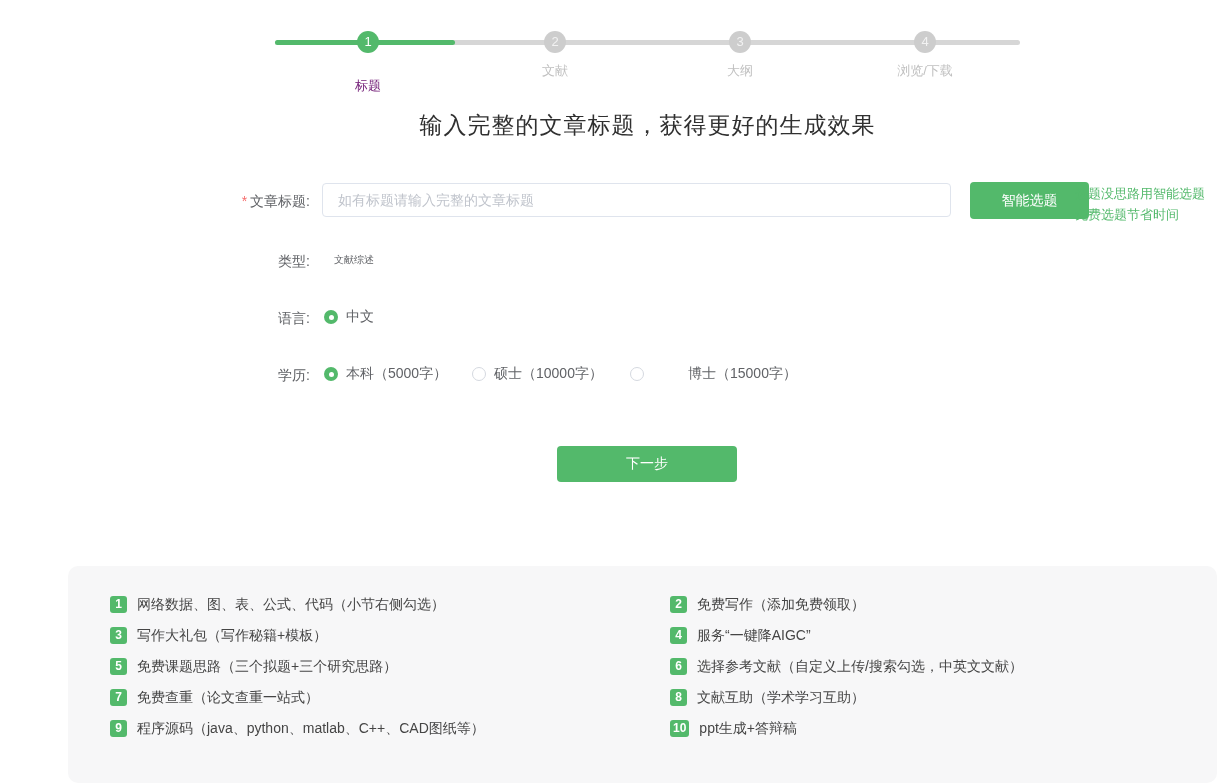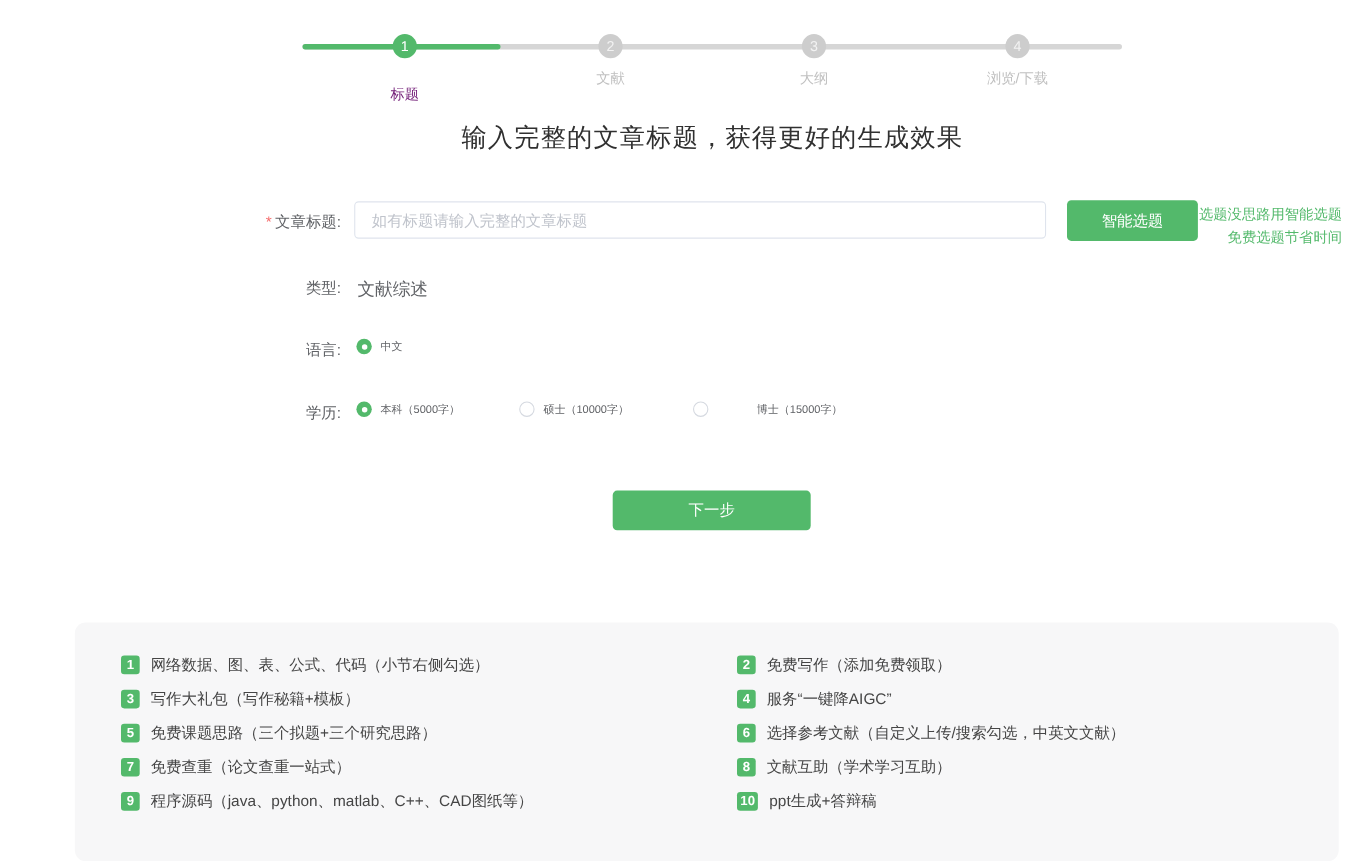--- a/index.html
+++ b/index.html
@@ -44,36 +44,36 @@
     font-family:"Liberation Sans","DejaVu Sans",sans-serif;
   }
   .title-input::placeholder { color:#c0c4cc; }
 
   .smart-btn {
     position:absolute; left:970px; top:182px; width:119px; height:37px;
     background:#53b96b; color:#fff; border:none; border-radius:4px;
     font-size:14px; cursor:pointer; font-family:inherit;
   }
   .promo {
-    position:absolute; left:1075px; top:184px; width:145px; text-align:right;
-    font-size:13px; color:#53b96b; line-height:21px;
-  }
-
-  .plain-value { position:absolute; font-size:16px; color:#606266; }
+    position:absolute; left:1075px; top:184px; width:145px; text-align:left;
+    font-size:13px; color:#53b96b; line-height:21px;font-family:Liberation Mono, monospace;
+  }
+
+  .plain-value { position:absolute; font-size:10px; color:#606266;margin-left:9px; }
   .val-type { left:325px; top:253px; }
 
   .radio-row { position:absolute; display:flex; align-items:center; gap:8px; cursor:pointer; }
   .radio-dot { width:14px; height:14px; border-radius:50%; position:relative; flex:0 0 auto; }
   .radio-dot.checked { background:#53b96b; }
   .radio-dot.checked::after {
     content:""; position:absolute; left:4.5px; top:4.5px; width:5px; height:5px;
     border-radius:50%; background:#fff;
   }
   .radio-dot.unchecked { background:#fff; border:1px solid #d5d9e0; }
-  .radio-text { font-size:10px; color:#606266; }
+  .radio-text { font-size:14px; color:#606266; }
   .opt-lang   { left:324px; top:308px; }
   .opt-edu-1  { left:324px; top:365px; }
   .opt-edu-2  { left:472px; top:365px; }
   .opt-edu-3  { left:630px; top:365px;gap:44px; }
 
   .next-btn {
     position:absolute; left:557px; top:446px; width:180px; height:36px;
     background:#53b96b; color:#fff; border:none; border-radius:4px;
     font-size:14px; cursor:pointer; font-family:Liberation Serif, serif;
   }

